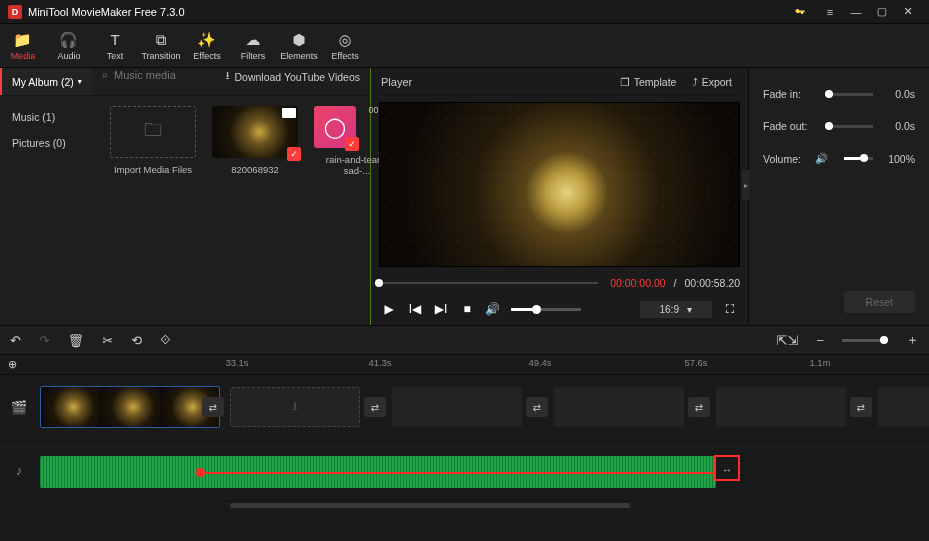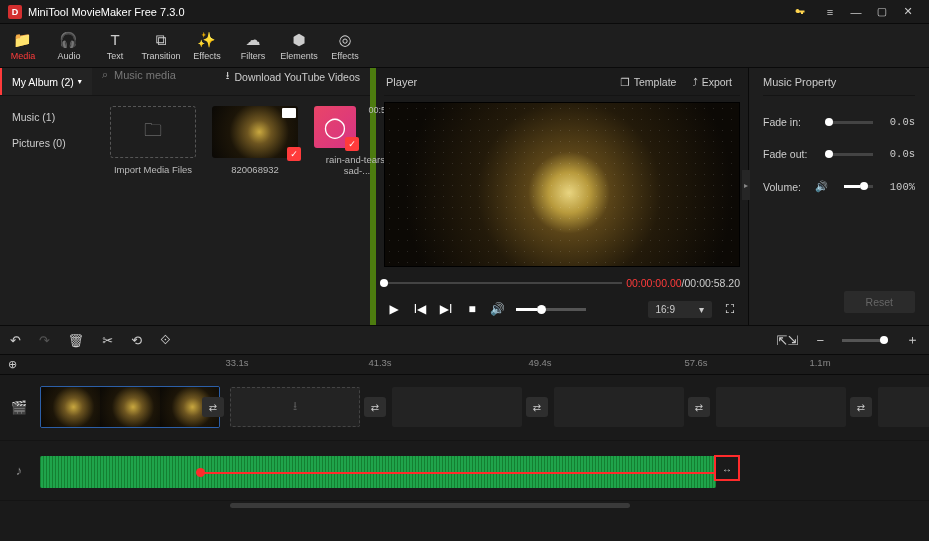--- a/index.html
+++ b/index.html
@@ -40,50 +40,50 @@
 .thumb .check { position: absolute; right: -3px; bottom: -3px; width: 14px; height: 14px; background: #ff3b3b; border-radius: 2px; color:#fff; font-size:9px; display:flex; align-items:center; justify-content:center; }
 .thumb .cam { position: absolute; right: 2px; top: 2px; width: 14px; height: 10px; background: #fff; border-radius: 1px; }
 .rain-thumb { background: radial-gradient(circle at 55% 50%, #c9a83f 0%, #6d5520 22%, #1c1508 55%, #0a0805 100%); }
 .audio-thumb { background: linear-gradient(135deg, #e94568, #d63384); display:flex; align-items:center; justify-content:center; color:#fff; font-size:20px; }
 .audio-thumb .dur { position:absolute; top:-1px; right:-35px; font-size:9px; color:#bbb; }
 .thumb.audio { width: 42px; }
 .thumb.audio .box { height: 42px; }
 .thumb.audio .cap { width: 86px; }
 
 
-.player-panel { flex: 1; background: #1b1b1b; border-left: 6px solid #4d7c0f; border-right: 1px solid #0a0a0a; display: flex; flex-direction: column; padding: 0 8px; }
+.player-panel { flex: 1; background: #1b1b1b; border-left: 1px solid #4d7c0f; border-right: 1px solid #0a0a0a; display: flex; flex-direction: column; padding: 0 8px; }
 .player-head { height: 28px; display: flex; align-items: center; border-bottom: 1px solid #141414; }
 .player-head .pt { color:#ccc; font-size: 11px; flex:1; padding-left: 2px; }
 .ph-btn { color: #ccc; padding: 0 8px; display: flex; align-items: center; gap: 4px; font-size: 10.5px; cursor:pointer; }
 .player-video { flex: 1; margin: 6px 0; background: radial-gradient(circle at 52% 55%, #e8d480 0%, #b89a3c 10%, #5a4418 20%, #231a0a 45%, #0c0905 80%); position: relative; border:1px solid #000; }
 .player-video::after { content:''; position:absolute; inset:0; background-image: radial-gradient(circle, rgba(255,255,255,0.12) 0.5px, transparent 1px); background-size: 9px 11px; }
-.timebar { display: flex; align-items: center; gap: 4px; height: 20px; text-align: right; }
+.timebar { display: flex; align-items: center; gap: 12px; height: 20px; text-align: right; }
 .timebar .track { flex: 1; height: 2px; background: #444; position: relative; }
 .timebar .track::before { content:''; position:absolute; left:-4px; top:-3px; width:8px; height:8px; background:#fff; border-radius:50%; }
 .timebar .time { font-size: 10.5px; }
 .timebar .tc1 { color: #ff3b3b; }
 .timebar .tc2 { color: #ccc; }
 .controls { height: 32px; display: flex; align-items: center; gap: 10px; padding: 0 2px; }
 .ctrl-btn { color: #fff; cursor:pointer; font-size: 12px; width:16px; text-align:center; }
 .vol-slider { width: 70px; height: 3px; background: #555; position:relative; }
 .vol-slider::before { content:''; position:absolute; left:0; top:0; height:3px; width:30%; background:#fff; }
 .vol-slider::after { content:''; position:absolute; left:30%; top:-3px; width:9px; height:9px; background:#fff; border-radius:50%; }
 .controls .spacer { flex: 1; }
-.aspect { background:#2b2b2b; padding: 3px 8px; font-size:10px; display:flex; align-items:center; gap:24px; border-radius:2px; }
+.aspect { background:#2b2b2b; padding: 3px 20px; font-size:10px; display:flex; align-items:center; gap:8px; border-radius:2px; }
 
 
 .prop-panel { width: 180px; background: #1e1e1e; padding: 0 14px; display:flex; flex-direction:column; }
 .prop-head { height: 28px; display:flex; align-items:center; color:#ccc; font-size:11px; border-bottom: 1px solid #141414; }
 .prop-row { display:flex; align-items:center; margin-top: 20px; font-size: 10.5px; color:#ccc; }
 .prop-row .plbl { width: 52px; }
 .prop-row .pslider { flex:1; height:3px; background:#444; margin:0 10px; position:relative; }
 .prop-row .pslider.withdot::after { content:''; position:absolute; left:0; top:-3px; width:8px; height:8px; background:#fff; border-radius:50%; }
 .prop-row .pslider.vol::before { content:''; position:absolute; left:0; width:55%; top:0; height:3px; background:#fff; }
 .prop-row .pslider.vol::after { content:''; position:absolute; left:55%; top:-3px; width:8px; height:8px; background:#fff; border-radius:50%; }
-.prop-row .pval { width: 32px; text-align:right;font-family:Liberation Mono, monospace; }
+.prop-row .pval { width: 32px; text-align:right; }
 .prop-row.vol .plbl + span { margin-right:6px; }
 .prop-panel .reset-btn { margin-top:auto; margin-bottom: 12px; align-self:flex-end; background:#2b2b2b; color:#666; padding:5px 22px; border-radius:2px; font-size:10.5px; }
 .panel-collapse { position:absolute; left:742px; top:170px; width:8px; height:30px; background:#262626; color:#888; display:flex; align-items:center; justify-content:center; font-size:8px; cursor:pointer; }
 
 
 .tl-toolbar { height: 30px; background: #1e1e1e; border-top:1px solid #0a0a0a; border-bottom:1px solid #0a0a0a; display:flex; align-items:center; padding: 0 10px; gap: 18px; }
 .tl-btn { color:#ccc; cursor:pointer; font-size:13px; }
 .tl-btn.dim { color:#555; }
 .tl-spacer { flex:1; }
 .zoom-slider { width:46px; height:3px; background:#555; position:relative; }
@@ -242,21 +242,20 @@
       <div class="spacer"></div>
       <div class="aspect">
           <span>16:9</span>
           <span>▾</span>
         </div>
       <span class="ctrl-btn">⛶</span>
     </div>
   </div>
 
   <div class="prop-panel">
-    <div class="prop-head">Music Property</div>
     <div class="prop-row">
       <span class="plbl">Fade in:</span>
       <div class="pslider withdot"></div>
       <span class="pval">0.0s</span>
     </div>
     <div class="prop-row">
       <span class="plbl">Fade out:</span>
       <div class="pslider withdot"></div>
       <span class="pval">0.0s</span>
     </div>

